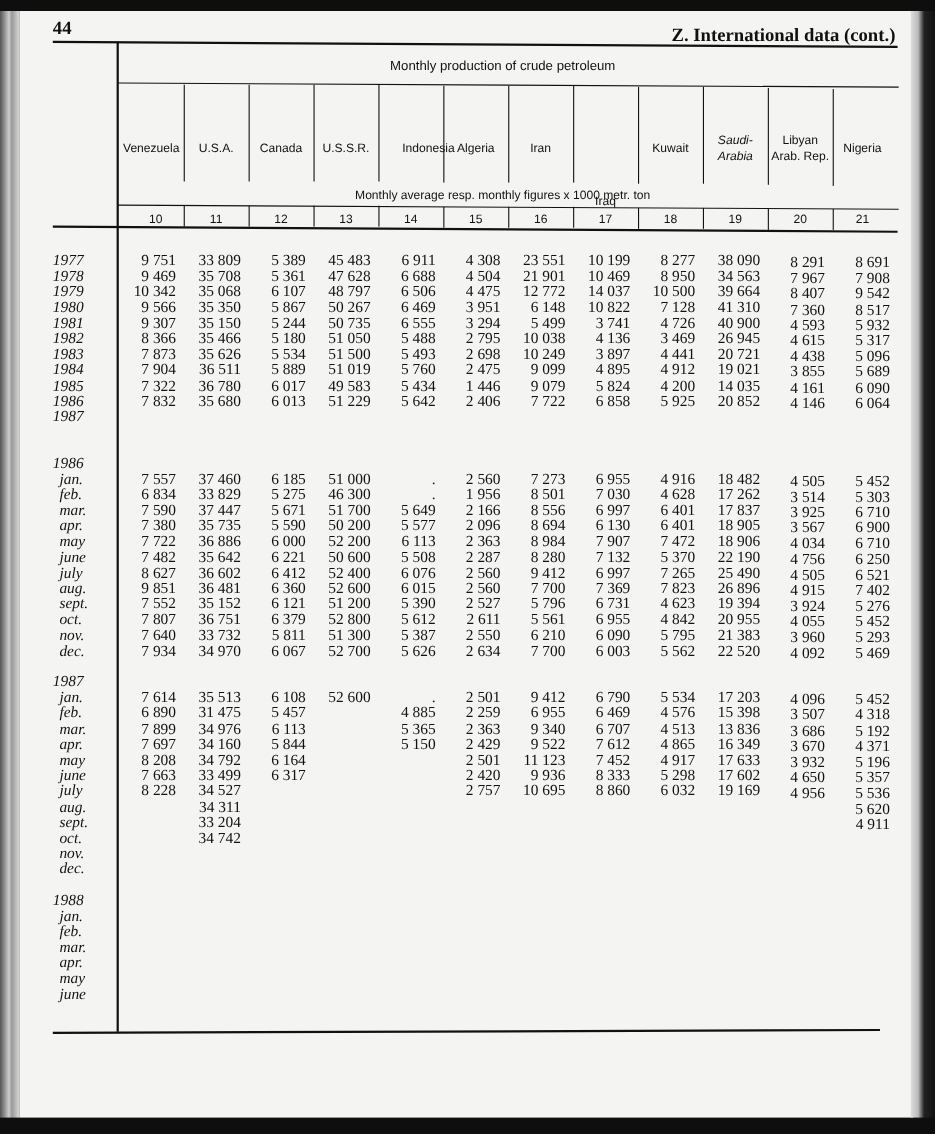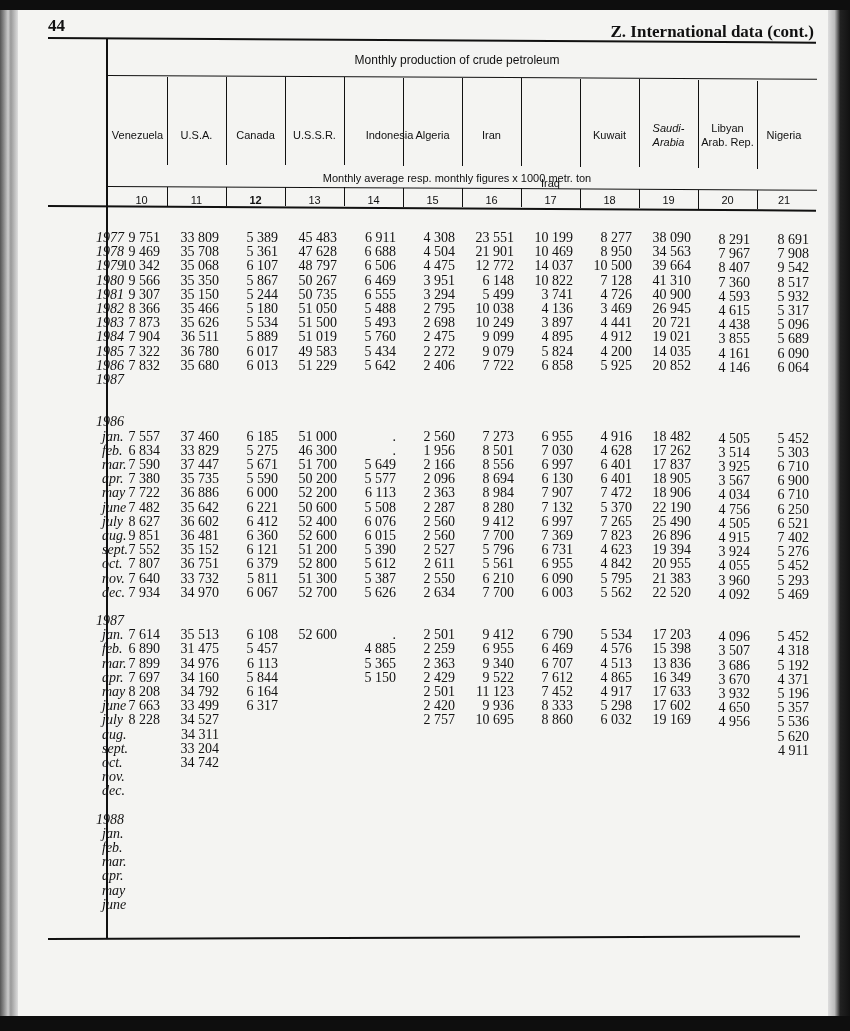--- a/index.html
+++ b/index.html
@@ -8,21 +8,21 @@
   .leftedge{position:absolute;left:0;top:10px;width:18px;height:1006px;background:linear-gradient(90deg,#555 0,#888 20%,#ccc 45%,#999 60%,#ddd 100%);}
   .rightedge{position:absolute;left:828px;top:10px;width:22px;height:1006px;background:linear-gradient(90deg,#ddd 0,#bbb 30%,#222 55%,#111 100%);}
   .pagenum{position:absolute;left:48px;top:16px;font-family:"Liberation Serif",serif;font-weight:bold;font-size:17px;color:#111;}
   .section{position:absolute;right:36px;top:22px;font-family:"Liberation Serif",serif;font-weight:bold;font-size:17px;color:#111;}
   .hline{position:absolute;background:#111;}
   .vline{position:absolute;background:#111;}
   .hdr{position:absolute;font-family:"Liberation Sans",sans-serif;font-size:11px;color:#111;text-align:center;}
   .col-hdr{position:absolute;top:80px;height:110px;display:flex;align-items:center;justify-content:center;text-align:center;font-family:"Liberation Sans",sans-serif;font-size:11px;color:#111;line-height:14px;}
   .col-num{position:absolute;top:190px;height:20px;display:flex;align-items:center;justify-content:center;font-family:"Liberation Sans",sans-serif;font-size:11px;color:#111;}
   .rowlabels{position:absolute;left:48px;font-style:italic;font-size:14px;color:#111;line-height:14.2px;}
-  .rowlabels div{height:14.2px;white-space:nowrap;margin-left:48px;}
+  .rowlabels div{height:14.2px;white-space:nowrap;}
   .rowlabels .yr{padding-left:0;}
   .rowlabels .mo{padding-left:6px;}
   .datacol{position:absolute;font-size:14px;color:#111;line-height:14.2px;text-align:right;}
   .datacol div{height:14.2px;white-space:nowrap;}
   .spacer{height:14.2px;}
 </style>
 </head>
 <body>
 
 <div class="leftedge"></div>
@@ -76,21 +76,21 @@
 <div class="col-hdr" style="left:521px;width:59px;margin-top:48px;">Iraq</div>
 <div class="col-hdr" style="left:580px;width:59px;">Kuwait</div>
 <div class="col-hdr" style="left:639px;width:59px;white-space:pre-line;font-style:italic;">Saudi-
 Arabia</div>
 <div class="col-hdr" style="left:698px;width:59px;white-space:pre-line;">Libyan
 Arab. Rep.</div>
 <div class="col-hdr" style="left:757px;width:54px;">Nigeria</div>
 
 <div class="col-num" style="left:112px;width:59px;">10</div>
 <div class="col-num" style="left:167px;width:59px;">11</div>
-<div class="col-num" style="left:226px;width:59px;font-weight:bold;">12</div>
+<div class="col-num" style="left:226px;width:59px;">12</div>
 <div class="col-num" style="left:285px;width:59px;">13</div>
 <div class="col-num" style="left:344px;width:59px;">14</div>
 <div class="col-num" style="left:403px;width:59px;">15</div>
 <div class="col-num" style="left:462px;width:59px;">16</div>
 <div class="col-num" style="left:521px;width:59px;">17</div>
 <div class="col-num" style="left:580px;width:59px;">18</div>
 <div class="col-num" style="left:639px;width:59px;">19</div>
 <div class="col-num" style="left:698px;width:59px;">20</div>
 <div class="col-num" style="left:757px;width:54px;">21</div>
 
@@ -358,21 +358,21 @@
     </div>
     <div class="datacol" style="left: 403px; width: 52px; top: 231px;">
       <div>4 308</div>
       <div>4 504</div>
       <div>4 475</div>
       <div>3 951</div>
       <div>3 294</div>
       <div>2 795</div>
       <div>2 698</div>
       <div>2 475</div>
-      <div>2 272</div>
+      <div>1 446</div>
       <div>2 406</div>
       <div></div>
       <div class="spacer"></div>
       <div class="spacer"></div>
       <div class="spacer"></div>
       <div>2 560</div>
       <div>1 956</div>
       <div>2 166</div>
       <div>2 096</div>
       <div>2 363</div>

